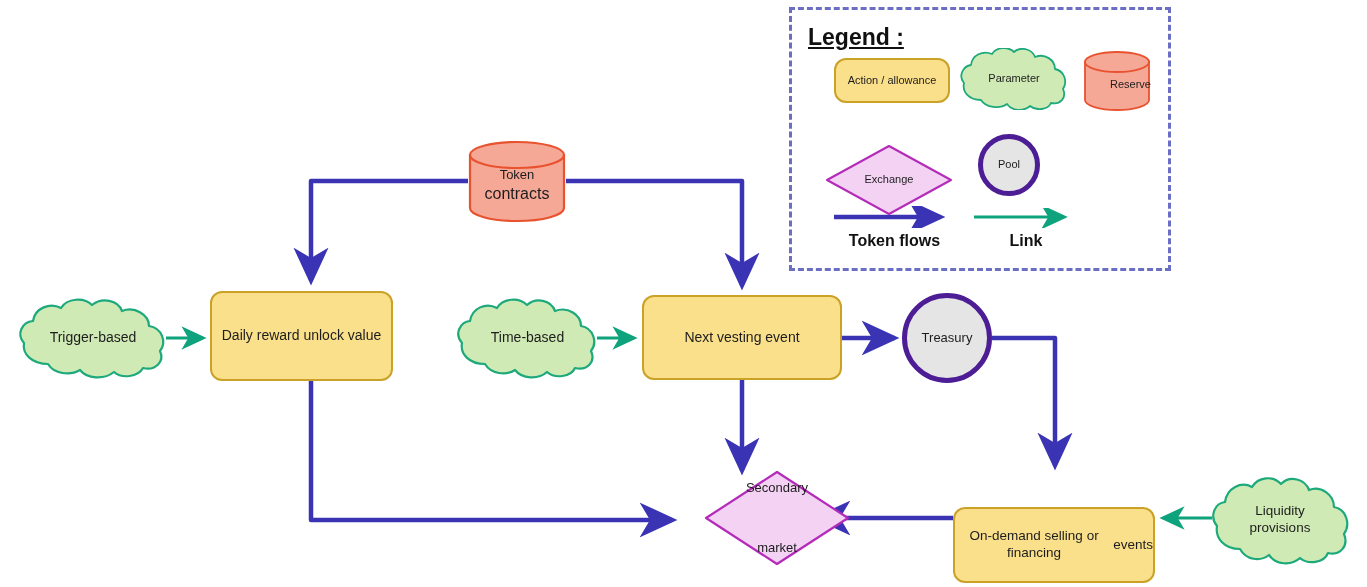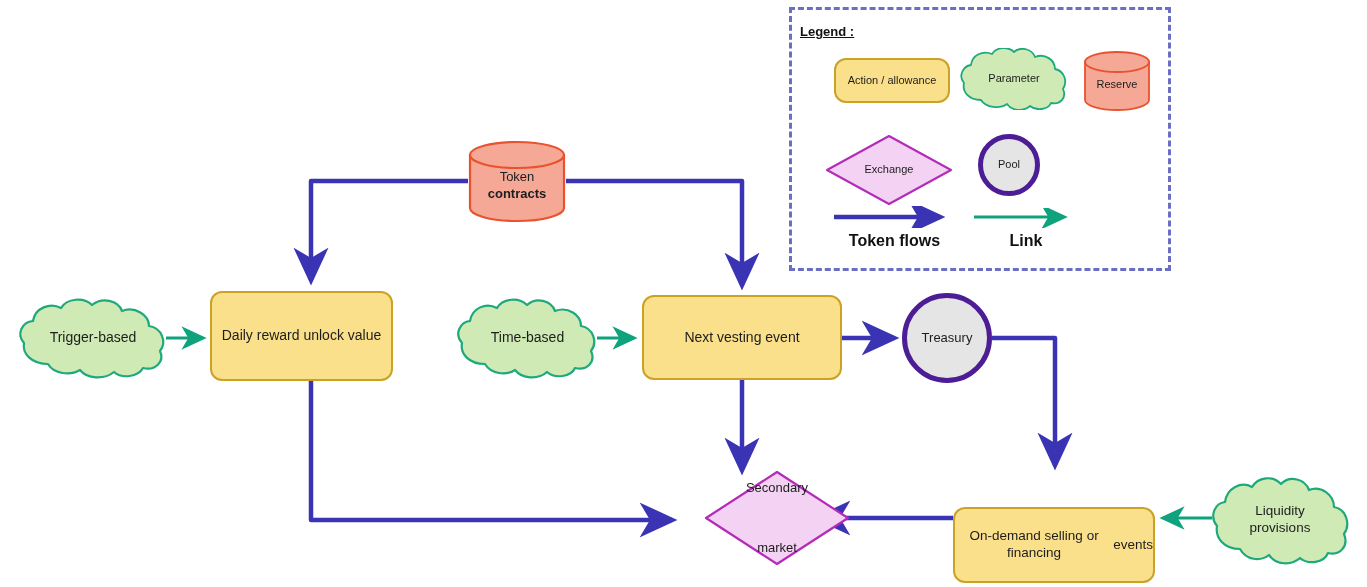--- a/index.html
+++ b/index.html
@@ -98,23 +98,23 @@
     top: 7px;
     width: 382px;
     height: 264px;
     border: 3px dashed #6b6fc4;
     background: rgba(255,255,255,0.0);
     z-index: 3;
     box-sizing: border-box;
   }
   #legend-title {
     position: absolute;
-    left: 8px;
+    left: 16px;
     top: 14px;
-    font-size: 13px;
+    font-size: 23px;
     font-weight: bold;
     color: #111;
     text-decoration: underline;
     text-align: right;
   }
   .legend-arrow-label {
     position: absolute;
     font-size: 16px;
     font-weight: bold;
     color: #111;
@@ -180,21 +180,21 @@
   <div class="node n-action" style="left:210px; top:291px; width:183px; height:90px;">
     <span>Daily reward unlock value</span>
   </div>
 
   <div class="node n-cyl" style="left:468px; top:140px; width:98px; height:83px; flex-direction:column;">
     <svg class="cyl-svg" viewBox="0 0 98 83" preserveAspectRatio="none" xmlns="http://www.w3.org/2000/svg">
       <path d="M2,15 L2,68 A47,13 0 0 0 96,68 L96,15 Z" fill="#f6a896" stroke="#e8522f" stroke-width="2.2"></path>
       <ellipse cx="49" cy="15" rx="47" ry="13" fill="#f6a896" stroke="#e8522f" stroke-width="2.2"></ellipse>
     </svg>
     <span class="cyl-label" style="font-size:13px;">Token</span>
-    <span class="cyl-label" style="font-size:13px; padding-top:0;font-weight:bold;">contracts</span>
+    <span class="cyl-label" style="font-size:16px; padding-top:0;">contracts</span>
   </div>
 
   <div class="node n-action" style="left:642px; top:295px; width:200px; height:85px;">
     <span>Next vesting event</span>
   </div>
 
   <div class="node n-cloud" style="left:452px; top:296px; width:151px; height:84px;">
     <svg class="cloud-svg" viewBox="0 0 151 84" preserveAspectRatio="none" xmlns="http://www.w3.org/2000/svg">
       <path d="M33,68 C17,68 8,58 10,47 C2,38 8,26 18,25 C20,12 34,6 45,12
                C51,2 67,1 75,9 C84,1 99,4 103,15 C116,10 129,19 129,30
@@ -246,29 +246,29 @@
       <svg class="cloud-svg" viewBox="0 0 110 62" preserveAspectRatio="none" xmlns="http://www.w3.org/2000/svg">
         <path d="M22,52 C10,52 3,44 5,35 C-1,28 4,18 12,17 C13,7 24,2 33,6
                  C37,-1 49,-2 55,4 C62,-2 73,1 76,9 C86,5 96,12 96,21
                  C105,23 109,33 104,41 C108,50 101,57 92,55
                  C89,62 77,63 71,58 C64,64 53,63 48,56
                  C41,61 27,60 22,52 Z" fill="#cfeab4" stroke="#1ea97c" stroke-width="1.8" stroke-linejoin="round"></path>
       </svg>
       <span class="cloud-label">Parameter</span>
     </div>
 
-    <div class="node n-cyl" style="left:291px; top:41px; width:68px; height:60px; font-size:11px;">
+    <div class="node n-cyl" style="left:291px; top:41px; width:68px; height:60px; font-size:11px;justify-content:flex-end;">
       <svg class="cyl-svg" viewBox="0 0 68 60" preserveAspectRatio="none" xmlns="http://www.w3.org/2000/svg">
         <path d="M2,11 L2,49 A32,10 0 0 0 66,49 L66,11 Z" fill="#f6a896" stroke="#e8522f" stroke-width="1.8"></path>
         <ellipse cx="34" cy="11" rx="32" ry="10" fill="#f6a896" stroke="#e8522f" stroke-width="1.8"></ellipse>
       </svg>
       <span class="cyl-label">Reserve</span>
     </div>
 
-    <div class="node n-diamond" style="left:33px; top:124px; width:128px; height:72px; font-size:11px;">
+    <div class="node n-diamond" style="left:33px; top:134px; width:128px; height:72px; font-size:11px;">
       <svg class="dia-svg" viewBox="0 0 128 72" preserveAspectRatio="none" xmlns="http://www.w3.org/2000/svg">
         <path d="M64,2 L126,36 L64,70 L2,36 Z" fill="#f3d2f4" stroke="#b32bb8" stroke-width="2" stroke-linejoin="round"></path>
       </svg>
       <span class="dia-label">Exchange</span>
     </div>
 
     <div class="node n-circle" style="left:186px; top:124px; width:62px; height:62px; font-size:11px;">
       <span>Pool</span>
     </div>
 

